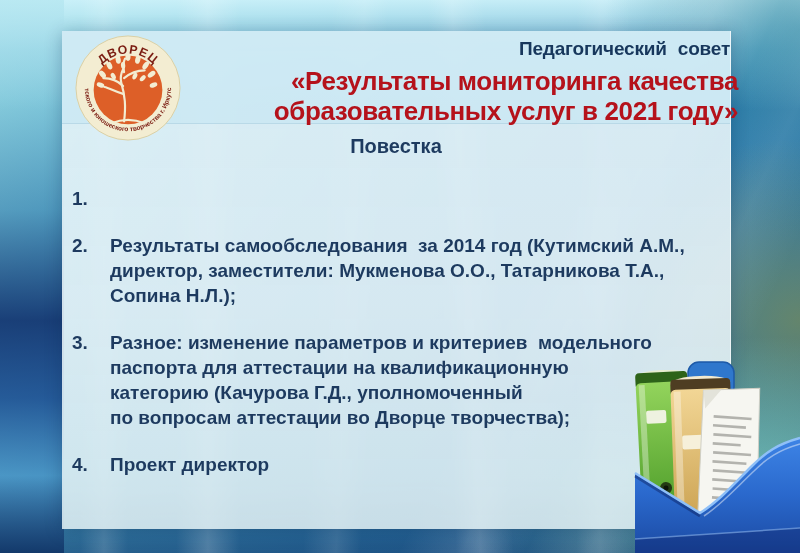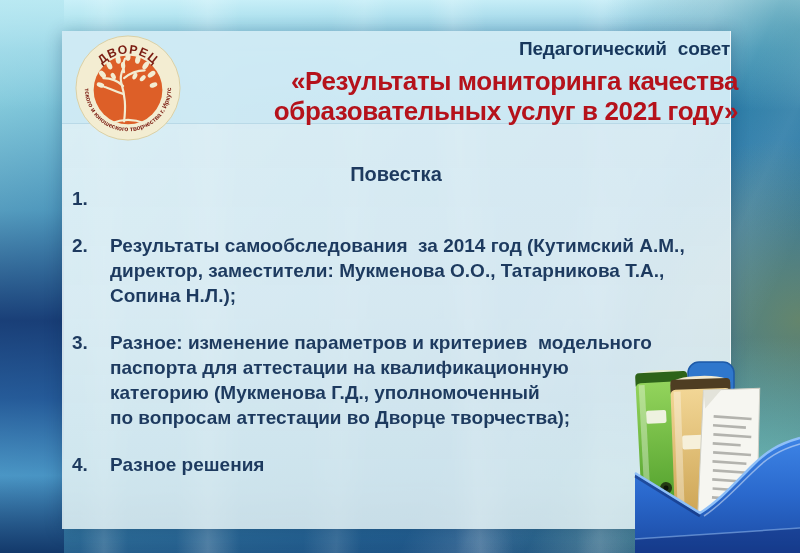--- a/index.html
+++ b/index.html
@@ -38,21 +38,21 @@
     border-right:1px solid rgba(255,255,255,.5);}
   .header-band{left:0;top:0;width:100%;height:92px;
     background:rgba(198,230,242,.65);
     border-bottom:1px solid rgba(150,190,210,.35);}
   .logo{left:12px;top:2px;width:108px;height:108px;}
   .subtitle{left:0;top:7px;width:100%;text-align:right;
     font-size:19px;font-weight:bold;letter-spacing:-.2px;word-spacing:6px;color:#17375c;}
   .main-title{left:8px;top:35px;width:100%;text-align:right;
     font-size:26px;font-weight:bold;letter-spacing:-.4px;line-height:30px;
     color:#b5121b;white-space:pre-line;}
-  .agenda-heading{left:0;top:132px;width:100%;text-align:center;
+  .agenda-heading{left:0;top:104px;width:100%;text-align:center;
     font-size:20px;font-weight:bold;color:#1d3a5f;}
   .agenda{left:10px;top:155px;width:645px;color:#1d3a5f;}
   .agenda-item{display:flex;margin-bottom:22px;font-size:19px;line-height:25px;font-weight:bold;}
   .agenda-num{width:38px;flex:0 0 38px;}
   .agenda-text{white-space:pre-wrap;}
   
   .folder-illustration{left:616px;top:360px;width:184px;height:193px;z-index:6;}
   .panel,.bg-base{z-index:auto;}
 </style>
 </head>
@@ -121,26 +121,26 @@
     <div class="agenda-item">
       <span class="agenda-num">2.</span>
       <span class="agenda-text">Результаты самообследования  за 2014 год (Кутимский А.М.,
 директор, заместители: Мукменова О.О., Татарникова Т.А.,
 Сопина Н.Л.);</span>
     </div>
     <div class="agenda-item">
       <span class="agenda-num">3.</span>
       <span class="agenda-text">Разное: изменение параметров и критериев  модельного
 паспорта для аттестации на квалификационную
-категорию (Мукменова Г.Д., уполномоченный
+категорию (Качурова Г.Д., уполномоченный
 по вопросам аттестации во Дворце творчества);</span>
     </div>
     <div class="agenda-item">
       <span class="agenda-num">4.</span>
-      <span class="agenda-text">Разное решения</span>
+      <span class="agenda-text">Проект директор</span>
     </div>
   </div>
 </div>
 
 <div class="abs folder-illustration">
   <svg width="184" height="193" viewBox="0 0 184 193">
     <defs>
       <linearGradient id="gGreen" x1="0" y1="0" x2="0" y2="1">
         <stop offset="0" stop-color="#93d45c"></stop>
           <stop offset="1" stop-color="#54a22e"></stop>

